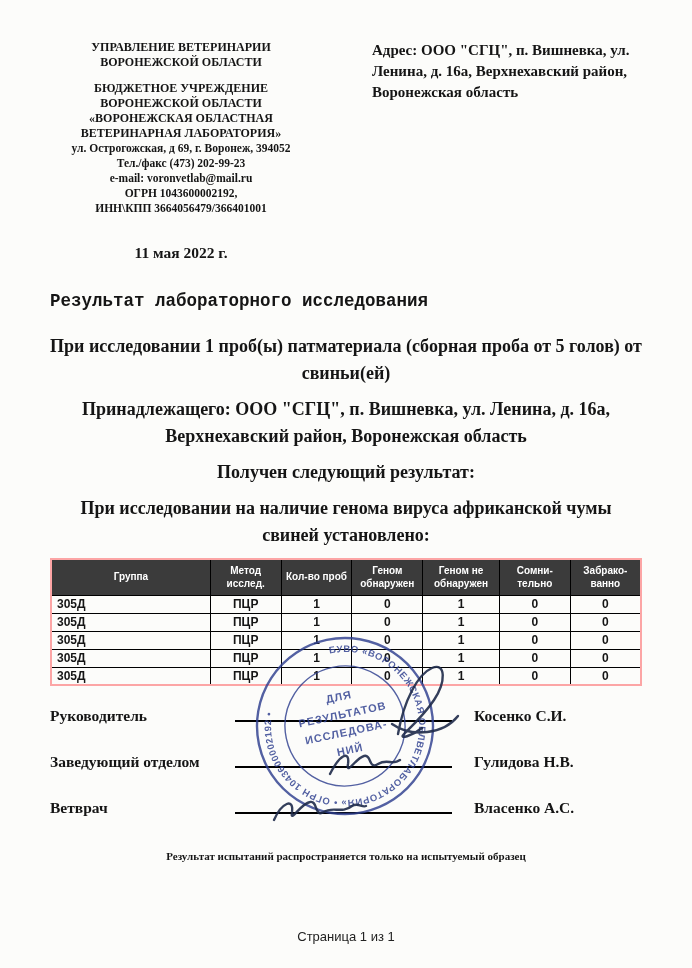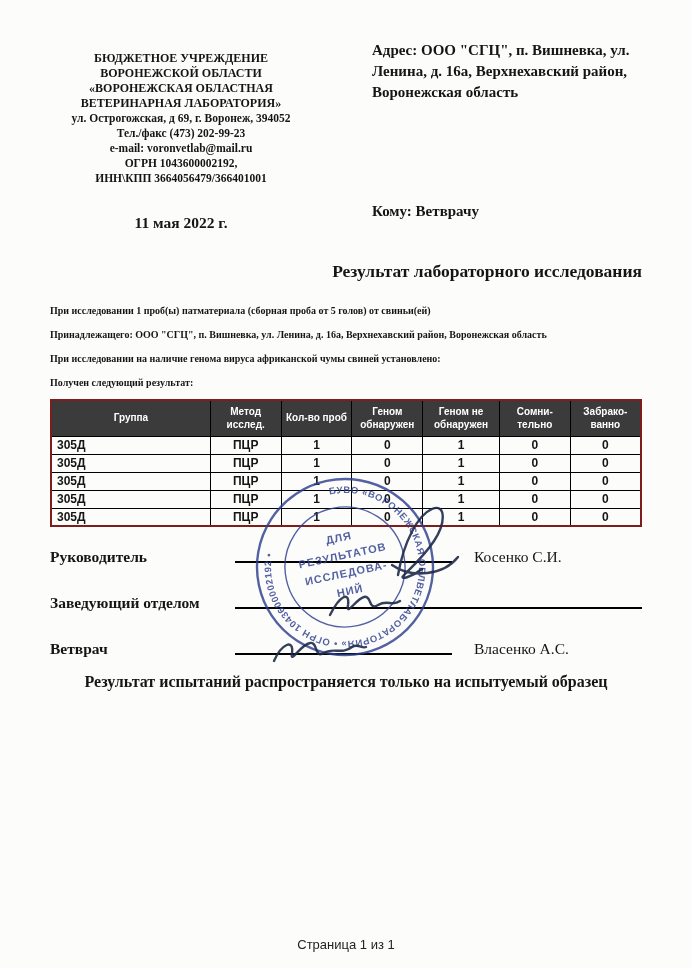--- a/index.html
+++ b/index.html
@@ -18,92 +18,92 @@
   .header-left { width:262px; text-align:center; font-weight:bold; }
   .dept { font-size:12px; line-height:1.25; }
   .inst { font-size:12px; line-height:1.25; margin-top:11px; }
   .addr-line { font-size:11.5px; line-height:1.3; }
   .doc-date { font-size:15.5px; margin-top:28px; }
   .header-right { width:270px; font-weight:bold; }
   .recipient-address { font-size:15px; line-height:1.4; }
   .recipient-to { font-size:15px; margin-top:100px; }
 
   
-  .title-block { text-align:right; margin-top:28px; font-weight:bold; }
+  .title-block { text-align:left; margin-top:28px; font-weight:bold;font-family:Liberation Mono, monospace; }
   .title-line { font-size:17.5px; line-height:1.35; }
 
   
   .body-text { margin-top:20px; }
-  .para { font-size:10px; font-weight:bold; line-height:1.5; margin-bottom:9px; }
-
-  
-  .results { width:100%; border-collapse:collapse; table-layout:fixed; margin-top:5px; border:2px solid #7f1d1d; }
+  .para { font-size:18px; font-weight:bold; line-height:1.5; margin-bottom:9px;text-align:center; }
+
+  
+  .results { width:100%; border-collapse:collapse; table-layout:fixed; margin-top:5px; border:2px solid #fca5a5; }
   .results th, .results td { border:1px solid #000; }
   .results thead th {
     background:#3b3b3b; color:#fff;
     font-family:"Liberation Sans", sans-serif; font-weight:bold; font-size:10px;
     padding:3px 2px; text-align:center; vertical-align:middle; height:36px; line-height:1.25;
   }
   .results td {
     font-family:"Liberation Sans", sans-serif; font-weight:bold; font-size:12px;
     text-align:center; height:18px; padding:1px 7px;
   }
   .results td.cell-group { text-align:left; padding-left:5px; }
 
   
   .sig-block { position:relative; }
   .sig-row { display:flex; align-items:flex-end; height:46px; }
   .sig-row.first { height:40px; }
   .sig-role { width:185px; font-size:15.5px; font-weight:bold; padding-bottom:1px; }
   .sig-line { flex:1; border-bottom:2px solid #000; height:1px; margin-bottom:4px; }
-  .sig-name { width:190px; font-size:15.5px; font-weight:normal; padding-left:22px; padding-bottom:1px; }
+  .sig-name { width:190px; font-size:15.5px; font-weight:bold; padding-left:22px; padding-bottom:1px; }
 
   .overlay { position:absolute; left:-50px; top:-70px; width:692px; height:240px; pointer-events:none; }
   .stamp { opacity:0.82; }
   .stamp text { font-family:"Liberation Sans", sans-serif; font-weight:bold; }
   .ring-text { font-size:9.5px; letter-spacing:0.6px; }
   .stamp-center { font-size:11px; letter-spacing:1px; text-anchor:middle; }
 
   
-  .footer-note { text-align:center; font-size:16px; font-weight:bold; margin-top:14px; }
+  .footer-note { text-align:center; font-size:11px; font-weight:bold; margin-top:32px; }
   .page-number {
-    position:absolute; bottom:16px; left:0; width:100%;
+    position:absolute; bottom:24px; left:0; width:100%;
     text-align:center; font-family:"Liberation Sans", sans-serif; font-size:13px; color:#222;
   }
 </style>
 </head>
 <body>
 
 <div class="page">
 
   <div class="header">
     <div class="header-left">
+      <div class="dept">УПРАВЛЕНИЕ ВЕТЕРИНАРИИ ВОРОНЕЖСКОЙ ОБЛАСТИ</div>
       <div class="inst">БЮДЖЕТНОЕ УЧРЕЖДЕНИЕ ВОРОНЕЖСКОЙ ОБЛАСТИ «ВОРОНЕЖСКАЯ ОБЛАСТНАЯ ВЕТЕРИНАРНАЯ ЛАБОРАТОРИЯ»</div>
       <div class="addr-line">ул. Острогожская, д 69, г. Воронеж, 394052</div>
       <div class="addr-line">Тел./факс  (473) 202-99-23</div>
       <div class="addr-line">e-mail: voronvetlab@mail.ru</div>
       <div class="addr-line">ОГРН 1043600002192,</div>
       <div class="addr-line">ИНН\КПП 3664056479/366401001</div>
       <div class="doc-date">11 мая 2022 г.</div>
     </div>
     <div class="header-right">
       <div class="recipient-address">Адрес: ООО "СГЦ", п. Вишневка, ул. Ленина, д. 16а, Верхнехавский район, Воронежская область</div>
-      <div class="recipient-to">Кому: Ветврачу</div>
     </div>
   </div>
 
   <div class="title-block">
     <div class="title-line">Результат лабораторного исследования</div>
   </div>
 
   <div class="body-text">
     <div class="para">При исследовании 1 проб(ы) патматериала (сборная проба от 5 голов) от свиньи(ей)</div>
     <div class="para">Принадлежащего: ООО "СГЦ", п. Вишневка, ул. Ленина, д. 16а, Верхнехавский район, Воронежская область</div>
+    <div class="para">Получен следующий результат:</div>
     <div class="para">При исследовании на наличие генома вируса африканской чумы свиней установлено:</div>
-    <div class="para">Получен следующий результат:</div>
   </div>
 
   <table class="results">
     <colgroup>
       <col style="width:27%">
         <col style="width:12%">
         <col style="width:12%">
       <col style="width:12%">
         <col style="width:13%">
         <col style="width:12%">
@@ -171,20 +171,21 @@
 
   <div class="sig-block">
     <div class="sig-row first">
       <div class="sig-role">Руководитель</div>
       <div class="sig-line"></div>
       <div class="sig-name">Косенко С.И.</div>
     </div>
     <div class="sig-row">
       <div class="sig-role">Заведующий отделом</div>
       <div class="sig-line"></div>
+      <div class="sig-name">Гулидова Н.В.</div>
     </div>
     <div class="sig-row">
       <div class="sig-role">Ветврач</div>
       <div class="sig-line"></div>
       <div class="sig-name">Власенко А.С.</div>
     </div>
 
     <svg class="overlay" viewBox="0 0 692 240" width="692" height="240" xmlns="http://www.w3.org/2000/svg">
       <g class="stamp" transform="translate(345,110) rotate(-12)">
         <circle r="88" fill="none" stroke-width="2.4" stroke="#2e3f8f"></circle>

